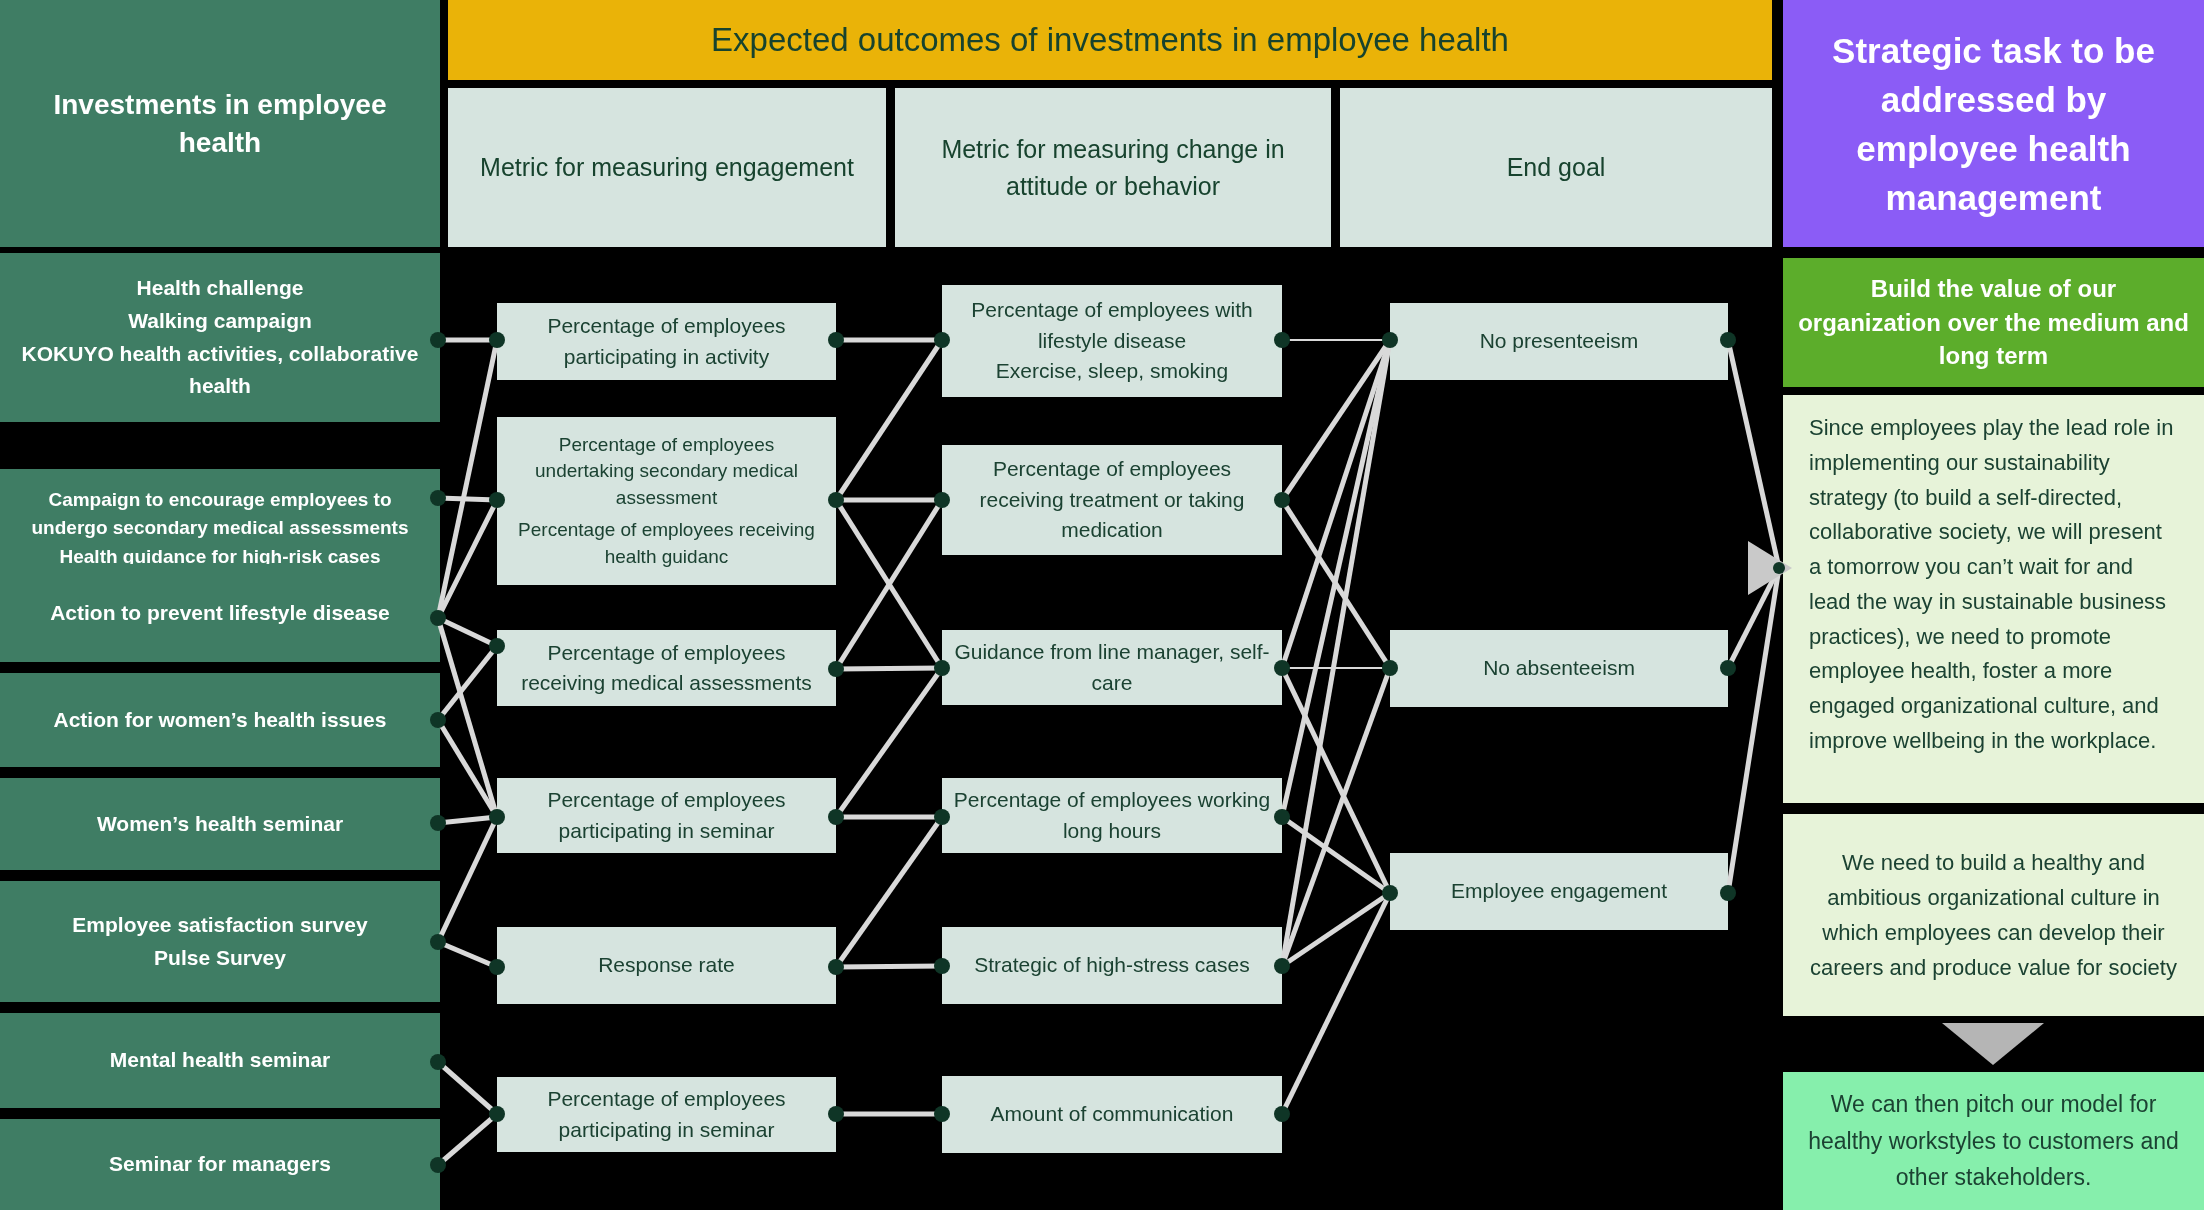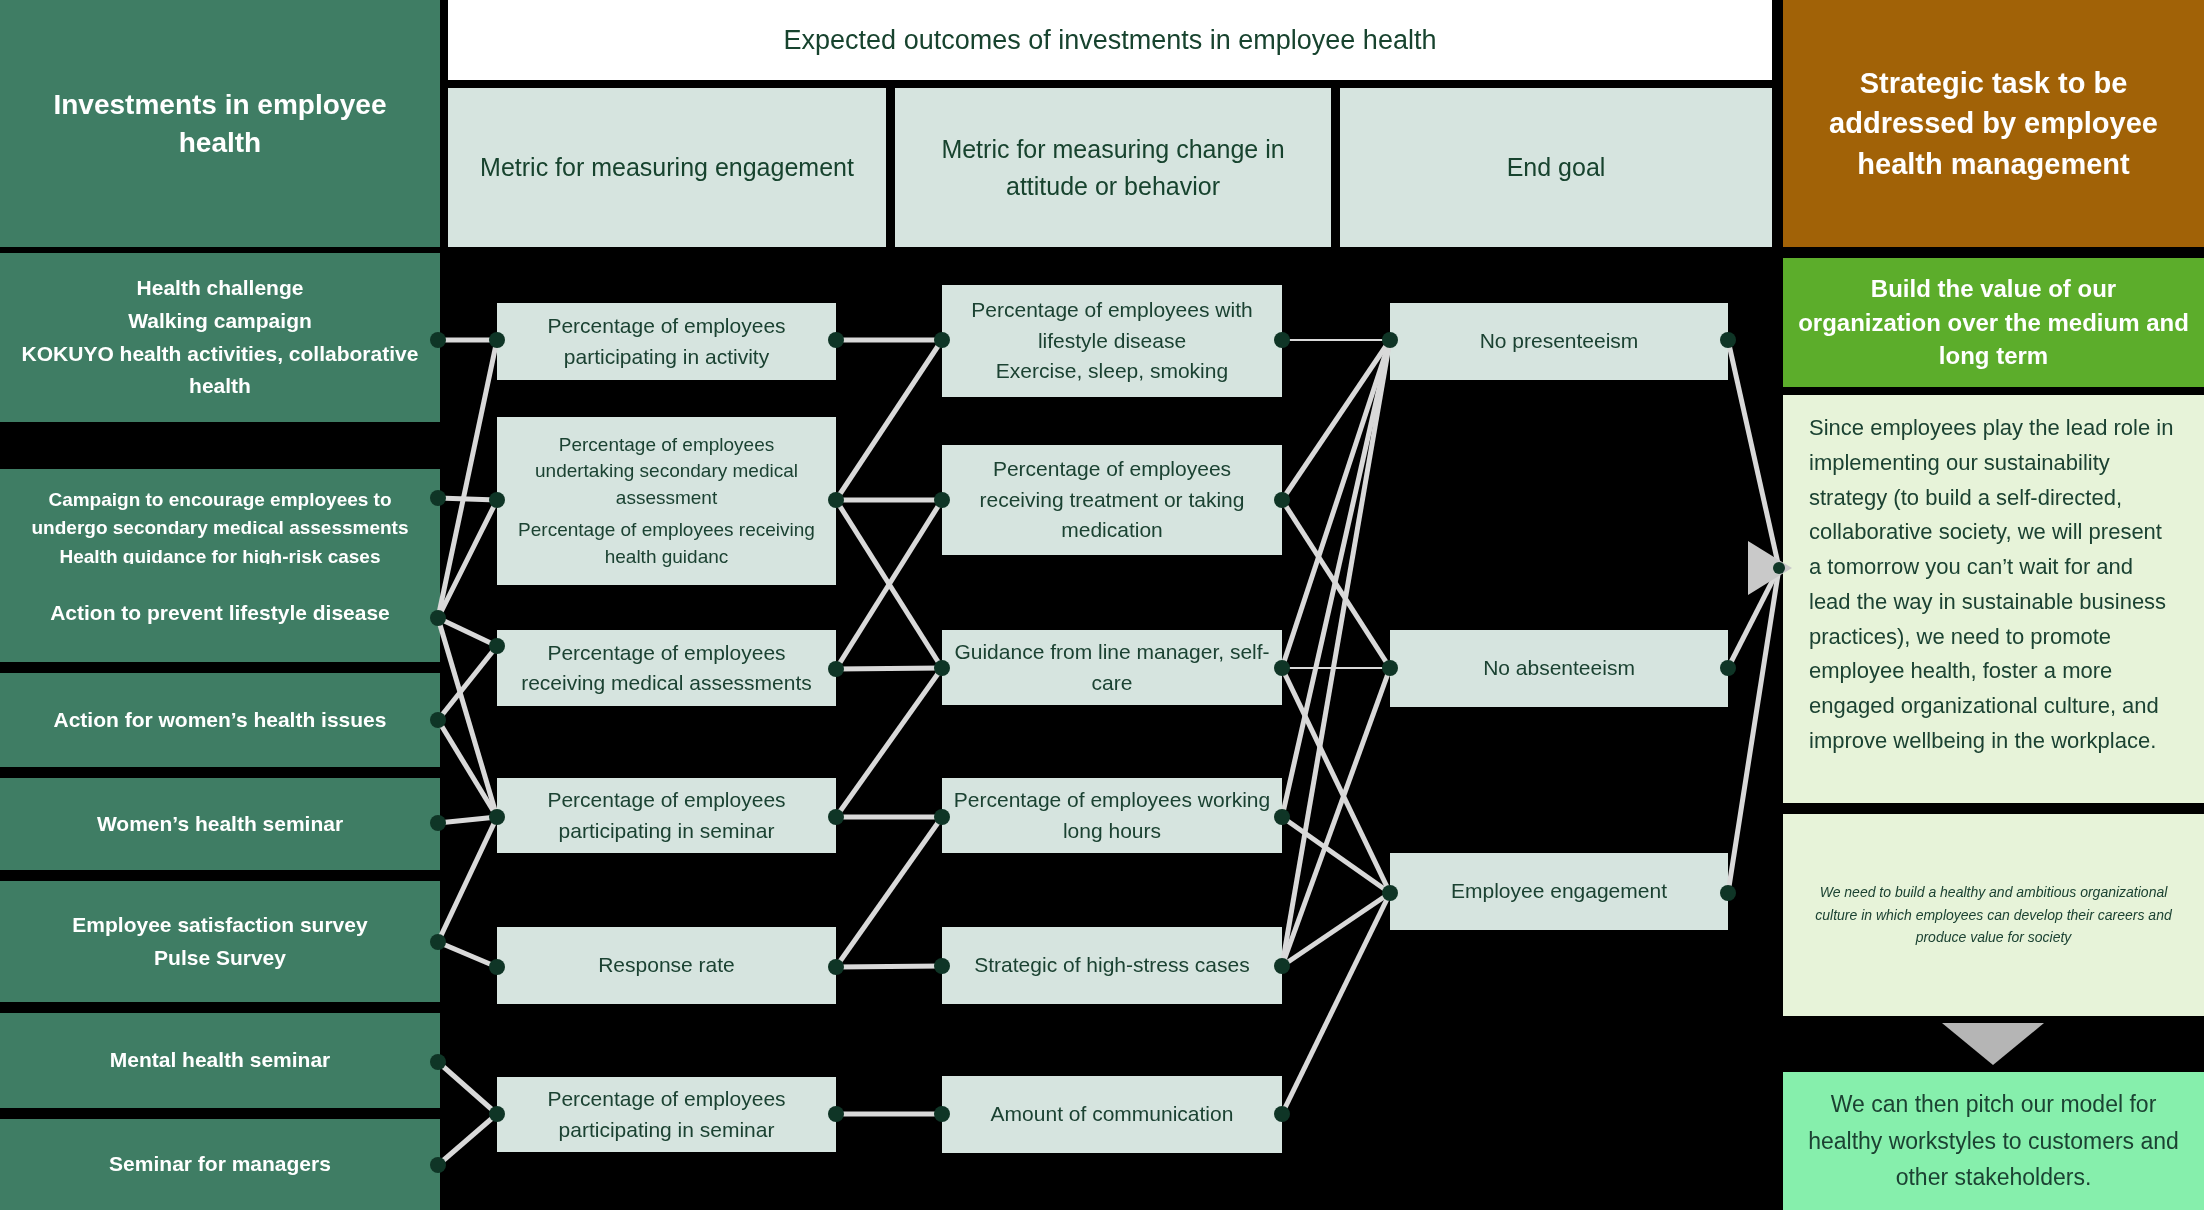--- a/index.html
+++ b/index.html
@@ -6,33 +6,33 @@
   #canvas{position:relative;width:2204px;height:1210px;background:#000;overflow:hidden;
           font-family:"Liberation Sans",sans-serif;}
   .abs{position:absolute;box-sizing:border-box;display:flex;flex-direction:column;
        align-items:center;justify-content:center;text-align:center;}
   
   .lhead{background:#3f7d64;color:#fff;font-weight:bold;font-size:28px;line-height:1.35;padding:0 30px;}
   .lrow{background:#3f7d64;color:#fff;font-weight:bold;font-size:21px;line-height:1.55;padding:0 8px;}
   .lrow.small{font-size:19px;line-height:1.5;margin-top:36px;}
   .lrow span{display:block;}
   
-  .band{background:#ffffff;color:#17432e;font-size:27px;}
+  .band{background:#eab308;color:#17432e;font-size:33px;}
   .cell{background:#d6e4df;color:#17432e;font-size:25px;line-height:1.45;padding:0 20px;}
   
   .mbox{background:#d6e4df;color:#1b4232;font-size:21px;line-height:1.45;padding:0 10px;}
   .mbox span{display:block;}
   .mbox.small{font-size:19px;line-height:1.4;}
   .mbox.small span{margin:3px 0;}
   
-  .rhead{background:#a16207;color:#fff;font-weight:bold;font-size:29px;line-height:1.4;padding:16px 16px;}
+  .rhead{background:#8b5cf6;color:#fff;font-weight:bold;font-size:35px;line-height:1.4;padding:16px 16px;}
   .build{background:#5cad2b;color:#fff;font-weight:bold;font-size:24px;line-height:1.4;padding:0 14px;}
   .para{background:#e7f3d9;color:#1b4232;font-size:22px;line-height:1.58;
         align-items:flex-start;justify-content:flex-start;text-align:left;padding:16px 24px 0 26px;}
-  .para2{background:#e7f3d9;color:#1b4232;font-size:14px;line-height:1.6;padding:0 16px;font-style:italic;}
+  .para2{background:#e7f3d9;color:#1b4232;font-size:22px;line-height:1.6;padding:0 16px;}
   .concl{background:#86efac;color:#1b4232;font-size:23px;line-height:1.6;padding:0 20px;}
   .downarrow{position:absolute;left:1942px;top:1023px;width:0;height:0;
              border-left:51px solid transparent;border-right:51px solid transparent;
              border-top:42px solid #b5b5b5;}
   #wires{position:absolute;left:0;top:0;pointer-events:none;}
 </style>
 </head>
 <body>
 
 <div id="canvas">

